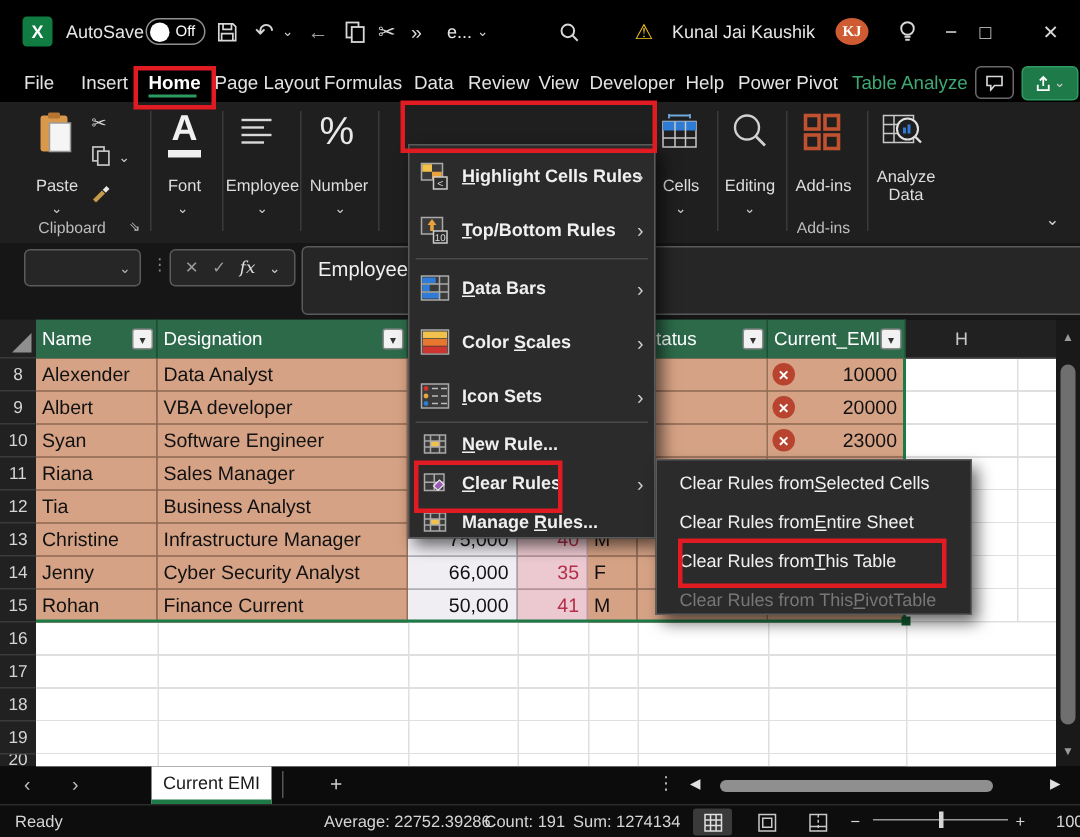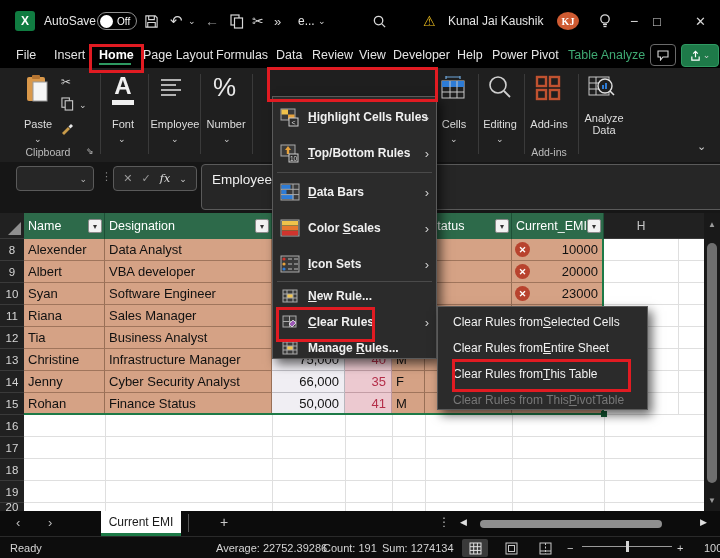--- a/index.html
+++ b/index.html
@@ -479,21 +479,21 @@
     <div class="cell tan cb lpad">Cyber Security Analyst</div>
     <div class="cell sal cc rpad">66,000</div>
     <div class="cell pink cd rpad">35</div>
     <div class="cell tan ce lpad">F</div>
     <div class="cell tan cf2"></div>
     <div class="cell tan cg"></div>
   </div>
   <div class="drow" style="top:393px;">
     <div class="rnum" style="top:0;">15</div>
     <div class="cell tan ca lpad">Rohan</div>
-    <div class="cell tan cb lpad">Finance Status</div>
+    <div class="cell tan cb lpad">Finance Current</div>
     <div class="cell sal cc rpad">50,000</div>
     <div class="cell pink cd rpad">41</div>
     <div class="cell tan ce lpad">M</div>
     <div class="cell tan cf2"></div>
     <div class="cell tan cg"></div>
   </div>
 
   <div class="rnum" style="top:415px;">16</div>
   <div class="rnum" style="top:437px;">17</div>
   <div class="rnum" style="top:459px;">18</div>

